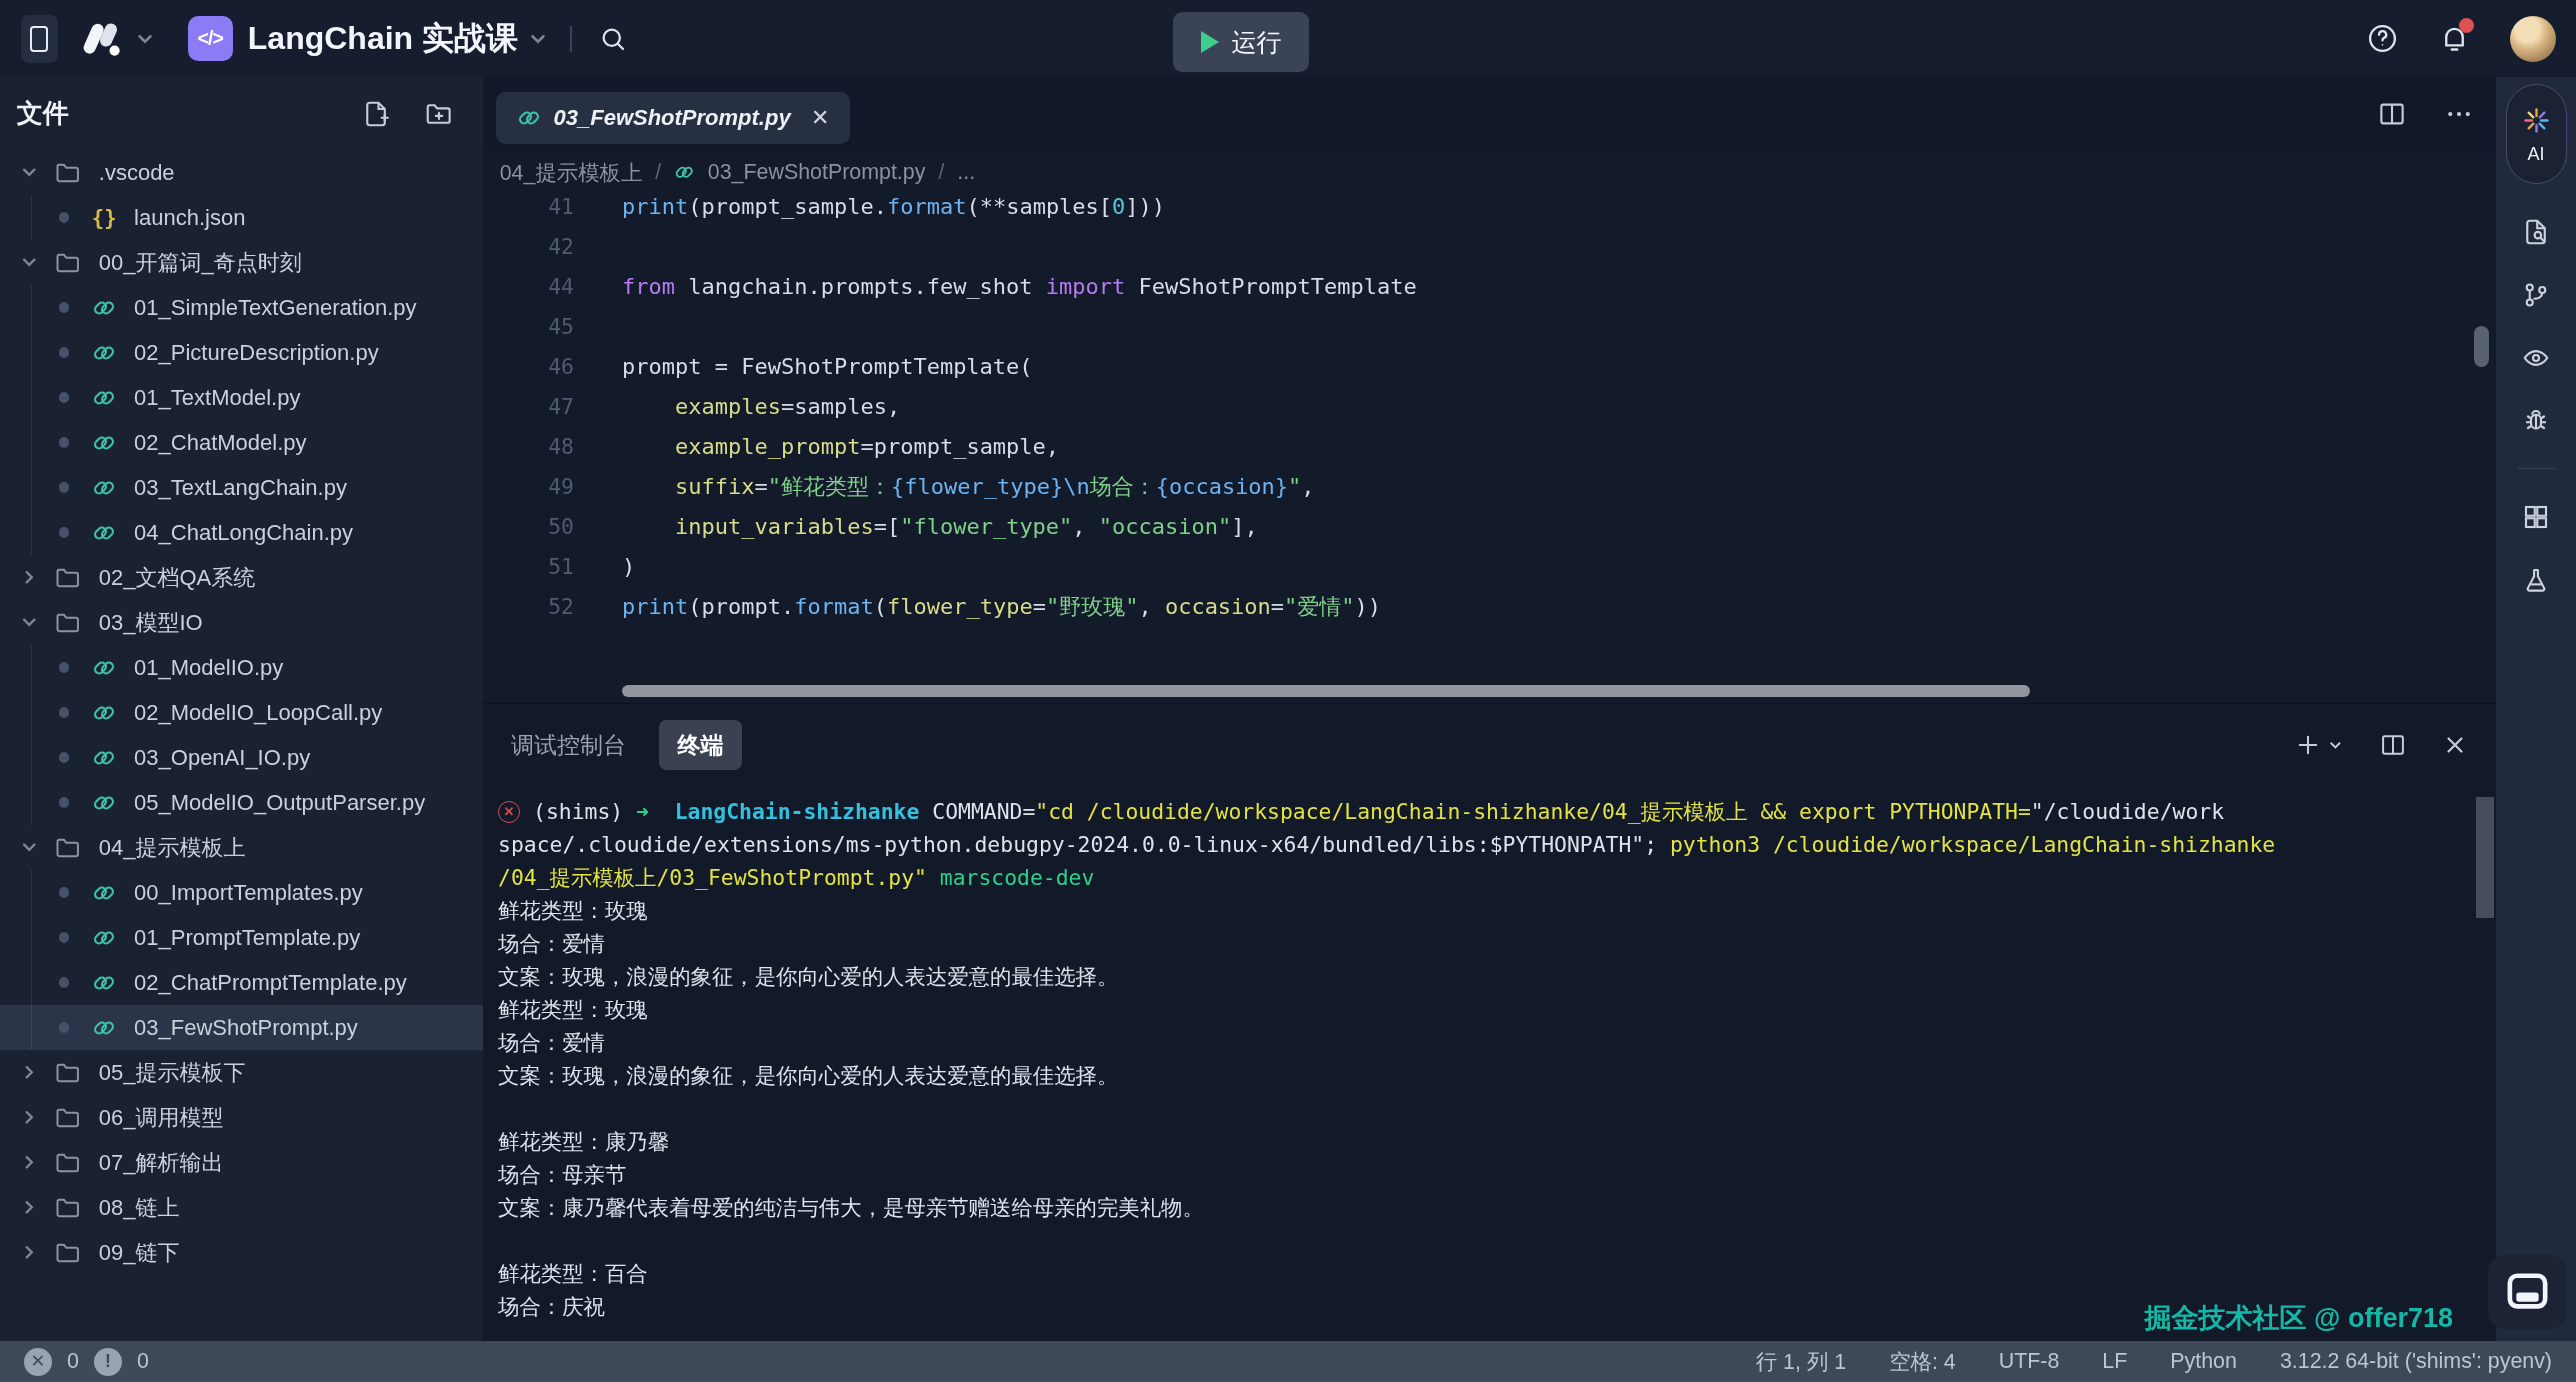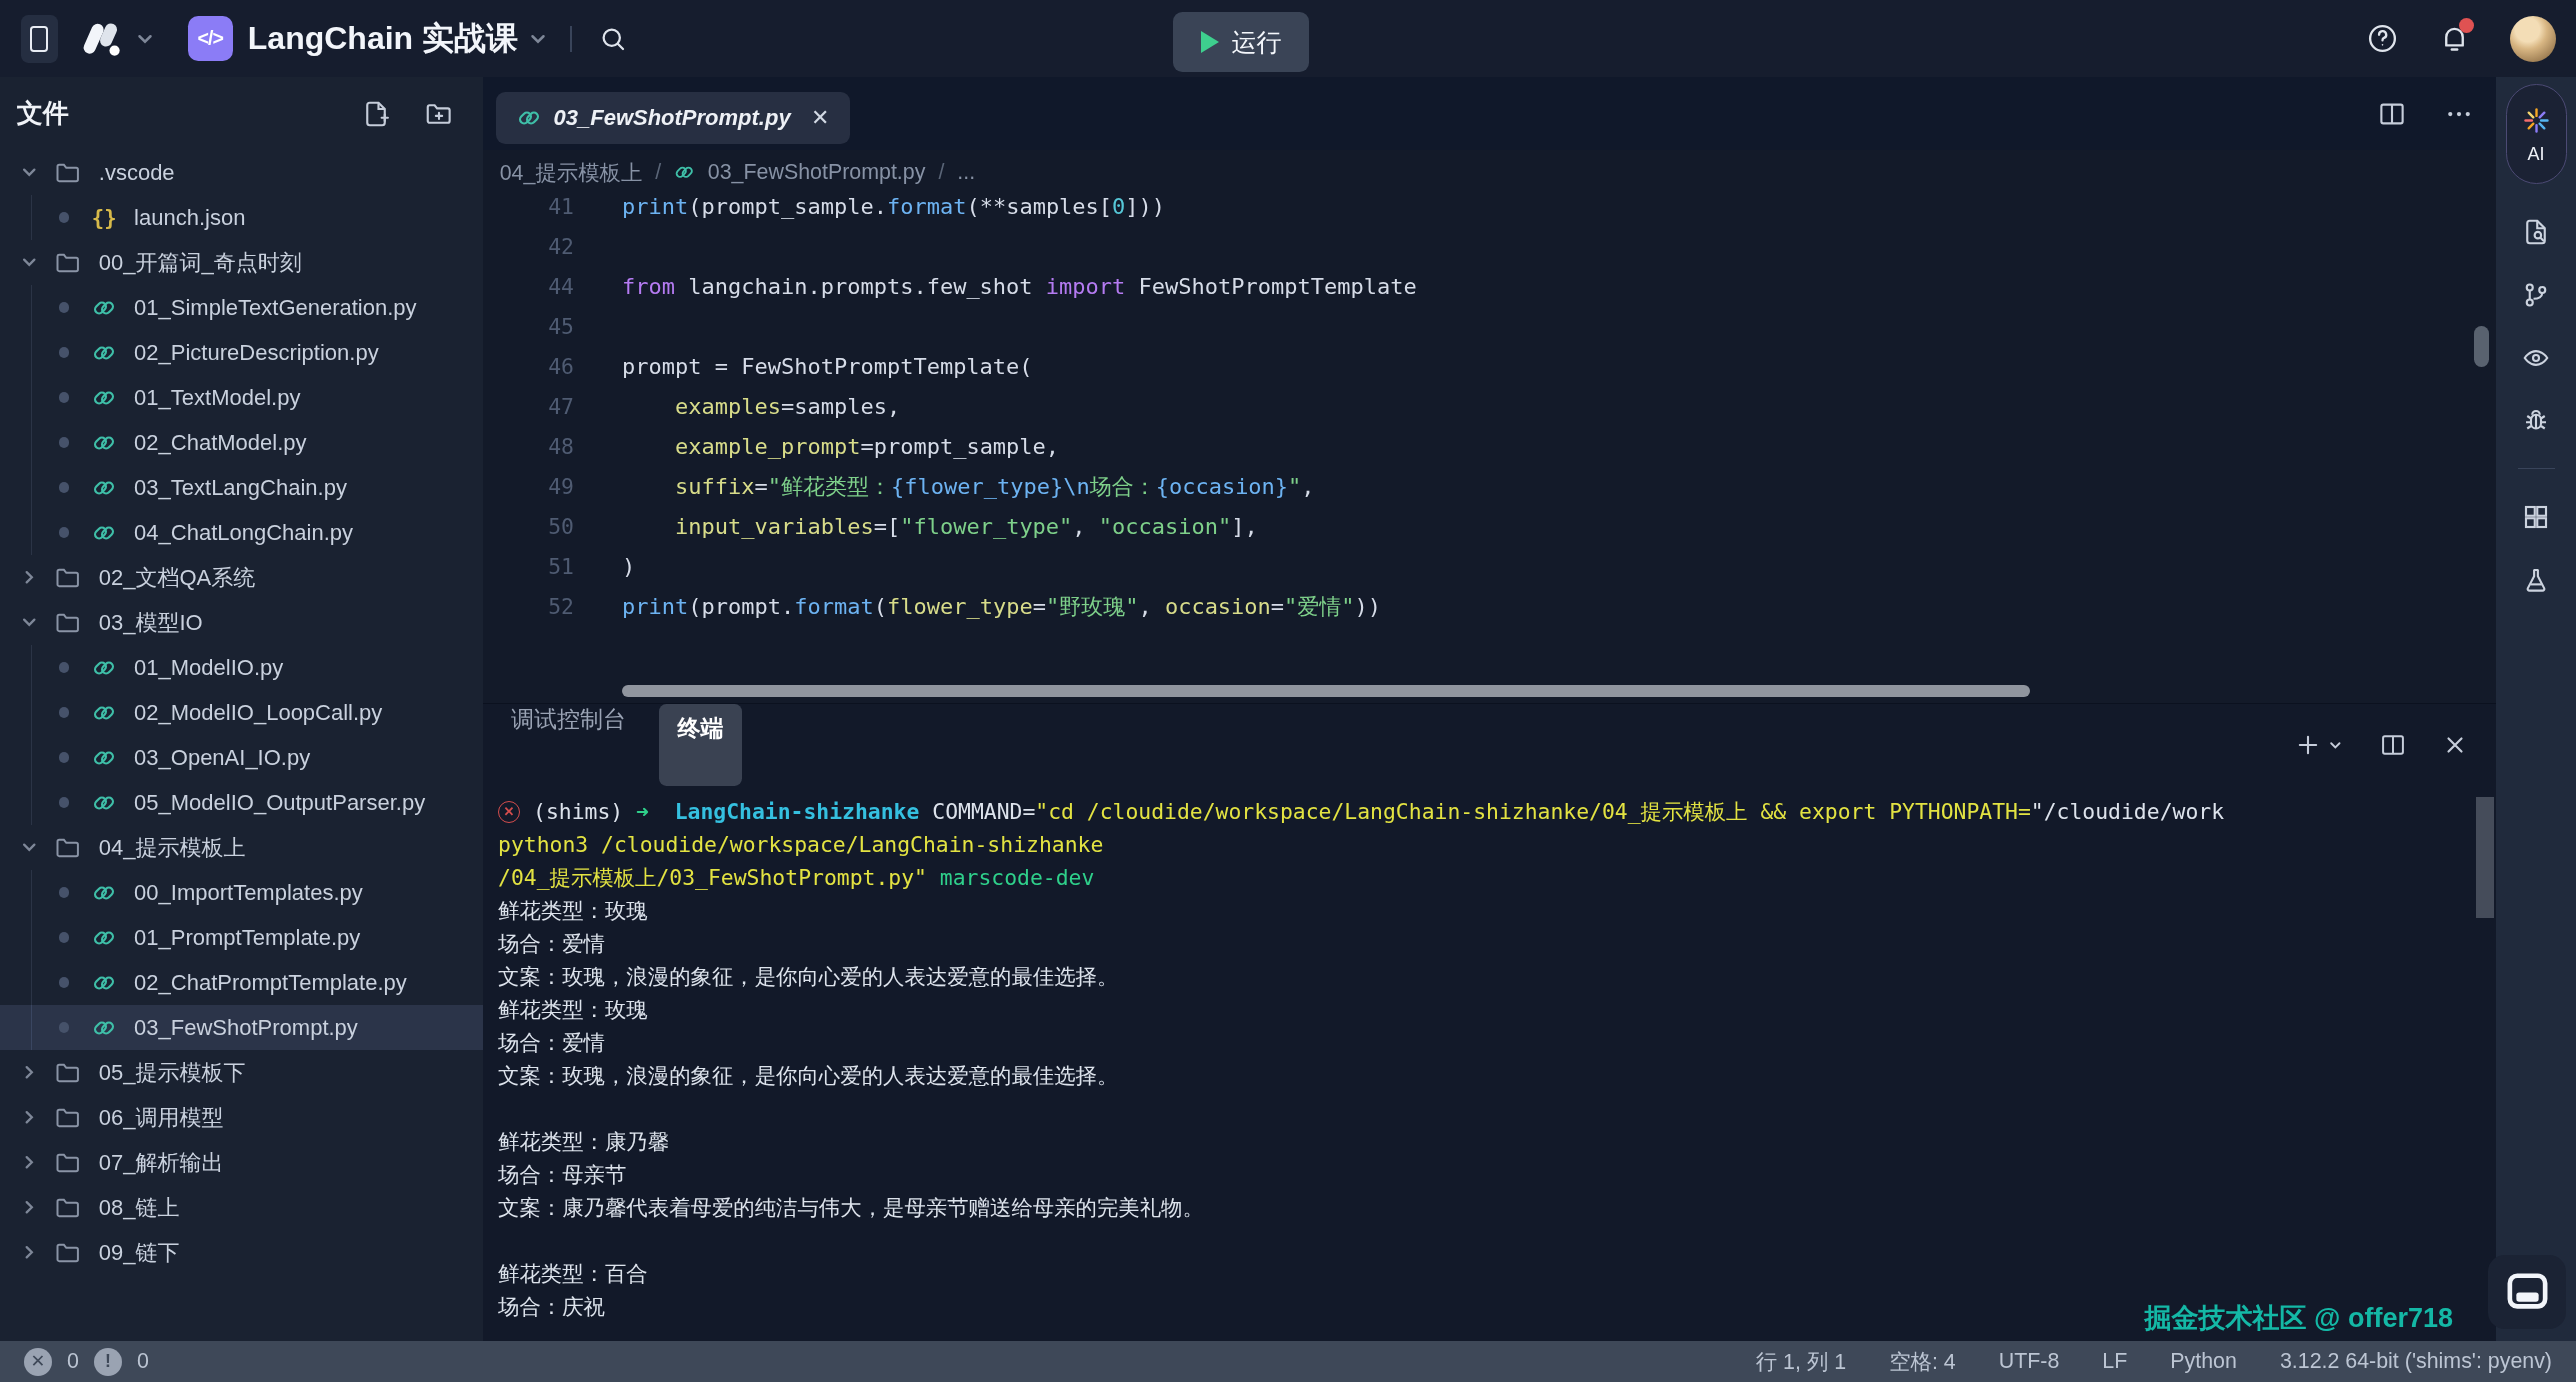--- a/index.html
+++ b/index.html
@@ -85,21 +85,21 @@
   .code-line { height:40px; display:flex; align-items:center; font-size:22px; }
   .ln { width:91px; text-align:right; color:#4f5b72; flex:none; font-size:21.4px; }
   .code-text { margin-left:48px; white-space:pre; }
   .tk-plain{color:#d6dce8} .tk-kw{color:#b57bf2} .tk-fn{color:#6db3f2} .tk-param{color:#d8dc8a}
   .tk-str{color:#7ed08a} .tk-interp{color:#6db3f2} .tk-num{color:#56c8d8} .tk-comment{color:#6b7486}
   .h-scroll { position:absolute; left:139px; top:490px; width:1408px; height:12px; border-radius:6.5px; background:#90959e; }
   .v-scroll-editor { position:absolute; right:7.4px; top:131px; width:15px; height:41px; border-radius:7.4px; background:#59626f; }
 
   
   .panel { flex:1; border-top:1.9px solid #0b111f; background:#121929; display:flex; flex-direction:column; position:relative; }
-  .panel-header { height:82px; display:flex; padding:0 28px; flex:none; }
+  .panel-header { height:82px; display:flex; align-items:center; padding:0 28px; flex:none; }
   .ptab-debug { color:#9aa3b4; font-size:23px; }
   .ptab-term { margin-left:33px; background:#3a4252; color:#fff; font-weight:bold; border-radius:7.4px;
     padding:9.3px 18.6px; font-size:23px; }
   .panel-actions { margin-left:auto; display:flex; align-items:center; gap:35px; }
   .terminal { flex:1; padding:9.3px 0 0 15px; font-family:"DejaVu Sans Mono","Liberation Mono",monospace; overflow:hidden; }
   .term-line { height:33px; display:flex; align-items:center; white-space:pre; font-size:21.4px; }
   .t-plain{color:#dde3ec} .t-yellow{color:#e3e342} .t-green{color:#2fd08b}
   .t-cyan{color:#35c0e0;font-weight:bold} .t-arrow{color:#2fd08b;font-weight:bold}
   .err-badge { width:22px; height:22px; border:1.9px solid #d44d4d; border-radius:50%; color:#d44d4d;
     font-size:13px; display:inline-flex; align-items:center; justify-content:center; margin-right:13px; flex:none;
@@ -616,21 +616,21 @@
           </span>
           <span>
             <svg width="26" height="26" viewBox="0 0 24 24" fill="none" stroke="#c6cdda" stroke-width="2">
               <path d="M6 6l12 12M18 6L6 18" stroke-linecap="round"></path>
               </svg>
           </span>
         </div>
       </div>
       <div class="terminal">
           <div class="term-line"><span class="err-badge">✕</span><span class="t-plain">(shims) </span><span class="t-arrow">➜</span><span class="t-plain">  </span><span class="t-cyan">LangChain-shizhanke</span><span class="t-plain"> COMMAND=</span><span class="t-yellow">"cd /cloudide/workspace/LangChain-shizhanke/04_提示模板上 &amp;&amp; export PYTHONPATH=</span><span class="t-plain">"/cloudide/work</span></div>
-          <div class="term-line"><span class="t-yellow">python3 /cloudide/workspace/LangChain-shizhanke</span></div>
+          <div class="term-line"><span class="t-plain">space/.cloudide/extensions/ms-python.debugpy-2024.0.0-linux-x64/bundled/libs:$PYTHONPATH"; </span><span class="t-yellow">python3 /cloudide/workspace/LangChain-shizhanke</span></div>
           <div class="term-line"><span class="t-yellow">/04_提示模板上/03_FewShotPrompt.py"</span><span class="t-green"> marscode-dev</span></div>
           <div class="term-line"><span class="t-plain">鲜花类型：玫瑰</span></div>
           <div class="term-line"><span class="t-plain">场合：爱情</span></div>
           <div class="term-line"><span class="t-plain">文案：玫瑰，浪漫的象征，是你向心爱的人表达爱意的最佳选择。</span></div>
           <div class="term-line"><span class="t-plain">鲜花类型：玫瑰</span></div>
           <div class="term-line"><span class="t-plain">场合：爱情</span></div>
           <div class="term-line"><span class="t-plain">文案：玫瑰，浪漫的象征，是你向心爱的人表达爱意的最佳选择。</span></div>
           <div class="term-line"></div>
           <div class="term-line"><span class="t-plain">鲜花类型：康乃馨</span></div>
           <div class="term-line"><span class="t-plain">场合：母亲节</span></div>

